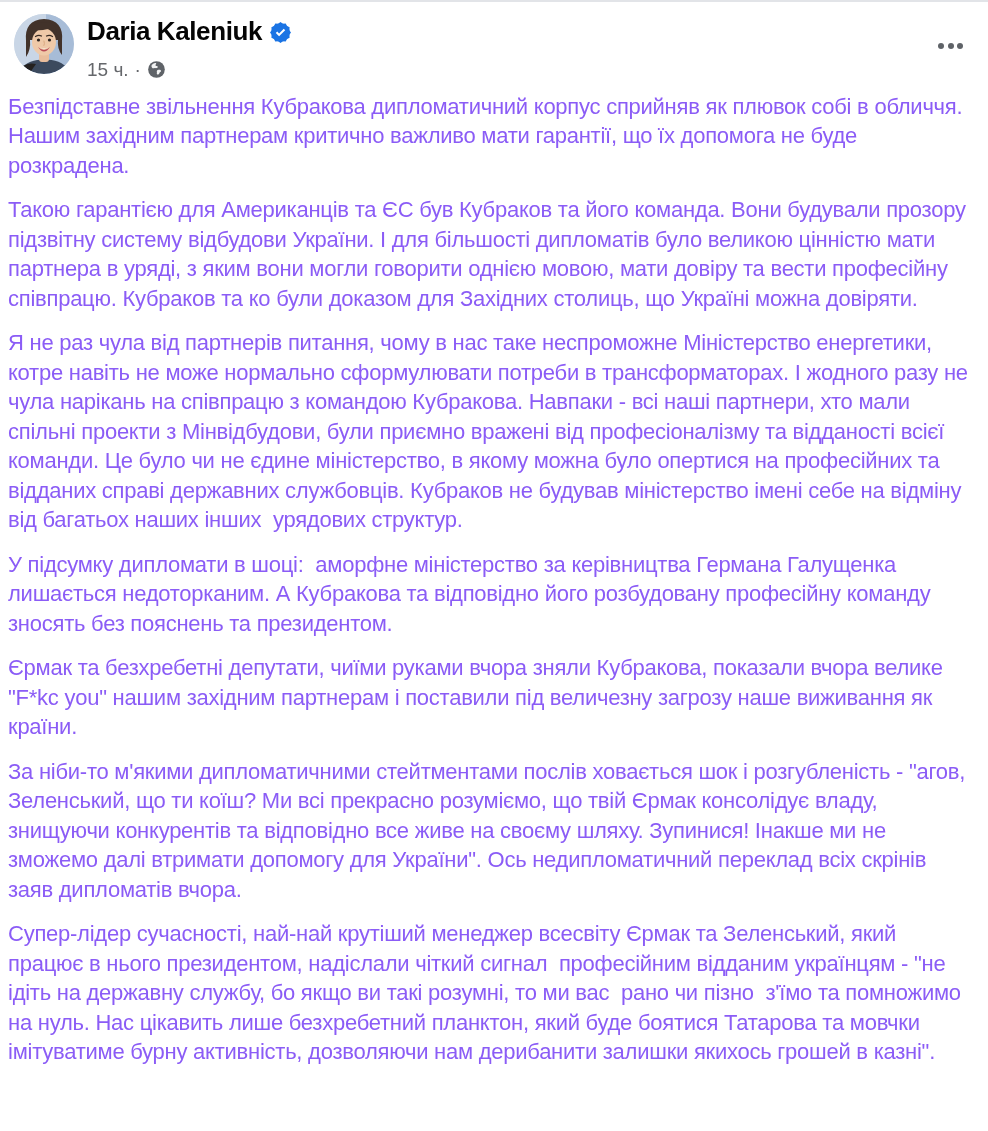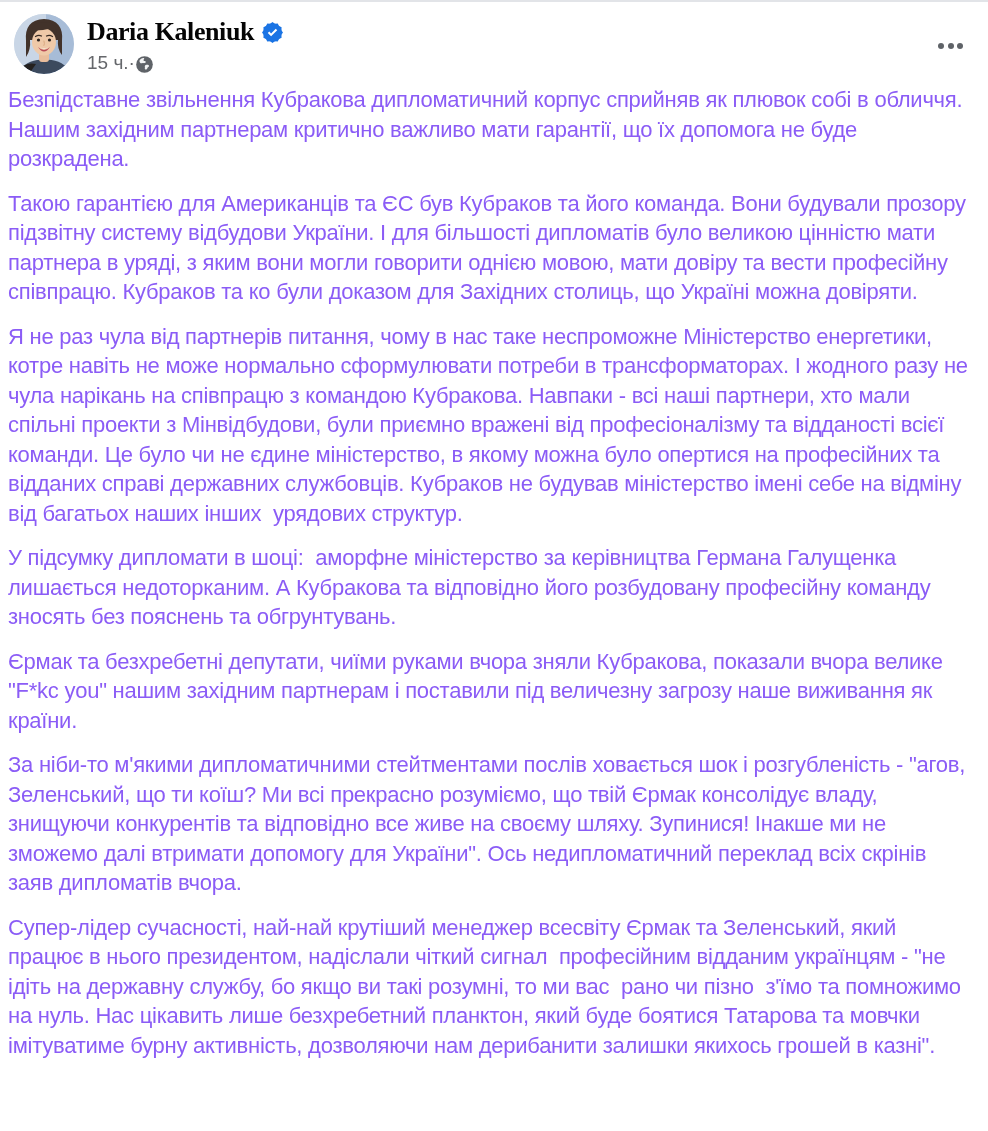--- a/index.html
+++ b/index.html
@@ -18,26 +18,26 @@
   }
   .avatar {
     width:60px; height:60px; border-radius:50%; overflow:hidden;
     flex:0 0 60px; cursor:pointer; background:#c9d6e6;
   }
   .avatar svg { display:block; width:60px; height:60px; }
   .header-text { margin-left:13px; padding-top:3px; min-width:0; }
   .name-row { display:flex; align-items:center; gap:8px; }
   .author-name {
     font-size:26px; font-weight:700; color:#050505;
-    letter-spacing:-0.4px; line-height:1.15; cursor:pointer;font-family:Liberation Serif, serif;
+    letter-spacing:-0.4px; line-height:1.15; cursor:pointer;
   }
   .verified-badge { display:inline-flex; margin-top:2px; }
   .meta-row {
-    display:flex; align-items:flex-end; 
-    margin-top:5px; color:#65676b; font-size:19px;
+    display:flex; align-items:flex-start; gap:6px;
+    margin-top:12px; color:#65676b; font-size:19px;
   }
   .timestamp { cursor:pointer; }
   .meta-separator { color:#65676b; }
   .globe-icon { display:inline-flex; margin-top:1px; }
   .more-button {
     position:absolute; right:18px; top:32px;
     display:flex; align-items:center; gap:3.5px;
     padding:9px 7px; border-radius:50%; cursor:pointer;
   }
   .more-dot { width:6px; height:6px; border-radius:50%; background:#5f6368; }
@@ -113,19 +113,19 @@
       <span class="more-dot"></span>
       <span class="more-dot"></span>
       <span class="more-dot"></span>
     </div>
   </div>
 
   <div class="post-body">
     <p>Безпідставне звільнення Кубракова дипломатичний корпус сприйняв як плювок собі в обличчя.  Нашим західним партнерам критично важливо мати гарантії, що їх допомога не буде розкрадена.</p>
     <p>Такою гарантією для Американців та ЄС був Кубраков та його команда. Вони будували прозору підзвітну систему відбудови України. І для більшості дипломатів було великою цінністю мати партнера в уряді, з яким вони могли говорити однією мовою, мати довіру та вести професійну співпрацю. Кубраков та ко були доказом для Західних столиць, що Україні можна довіряти.</p>
     <p>Я не раз чула від партнерів питання, чому в нас таке неспроможне Міністерство енергетики, котре навіть не може нормально сформулювати потреби в трансформаторах. І жодного разу не чула нарікань на співпрацю з командою Кубракова. Навпаки - всі наші партнери, хто мали спільні проекти з Мінвідбудови, були приємно вражені від професіоналізму та відданості всієї команди. Це було чи не єдине міністерство, в якому можна було опертися на професійних та відданих справі державних службовців. Кубраков не будував міністерство імені себе на відміну від багатьох наших інших  урядових структур.</p>
-    <p>У підсумку дипломати в шоці:  аморфне міністерство за керівництва Германа Галущенка лишається недоторканим. А Кубракова та відповідно його розбудовану професійну команду зносять без пояснень та обгрунтувань.</p>
+    <p>У підсумку дипломати в шоці:  аморфне міністерство за керівництва Германа Галущенка лишається недоторканим. А Кубракова та відповідно його розбудовану професійну команду зносять без пояснень та президентом.</p>
     <p>Єрмак та безхребетні депутати, чиїми руками вчора зняли Кубракова, показали вчора велике "F*kc you" нашим західним партнерам і поставили під величезну загрозу наше виживання як країни.</p>
     <p>За ніби-то м'якими дипломатичними стейтментами послів ховається шок і розгубленість - "агов, Зеленський, що ти коїш? Ми всі прекрасно розуміємо, що твій Єрмак консолідує владу, знищуючи конкурентів та відповідно все живе на своєму шляху. Зупинися! Інакше ми не зможемо далі втримати допомогу для України". Ось недипломатичний переклад всіх скрінів заяв дипломатів вчора.</p>
     <p>Супер-лідер сучасності, най-най крутіший менеджер всесвіту Єрмак та Зеленський, який працює в нього президентом, надіслали чіткий сигнал  професійним відданим українцям - "не ідіть на державну службу, бо якщо ви такі розумні, то ми вас  рано чи пізно  з'їмо та помножимо на нуль. Нас цікавить лише безхребетний планктон, який буде боятися Татарова та мовчки імітуватиме бурну активність, дозволяючи нам дерибанити залишки якихось грошей в казні".</p>
   </div>
 
 </div>
 
 </body></html>

